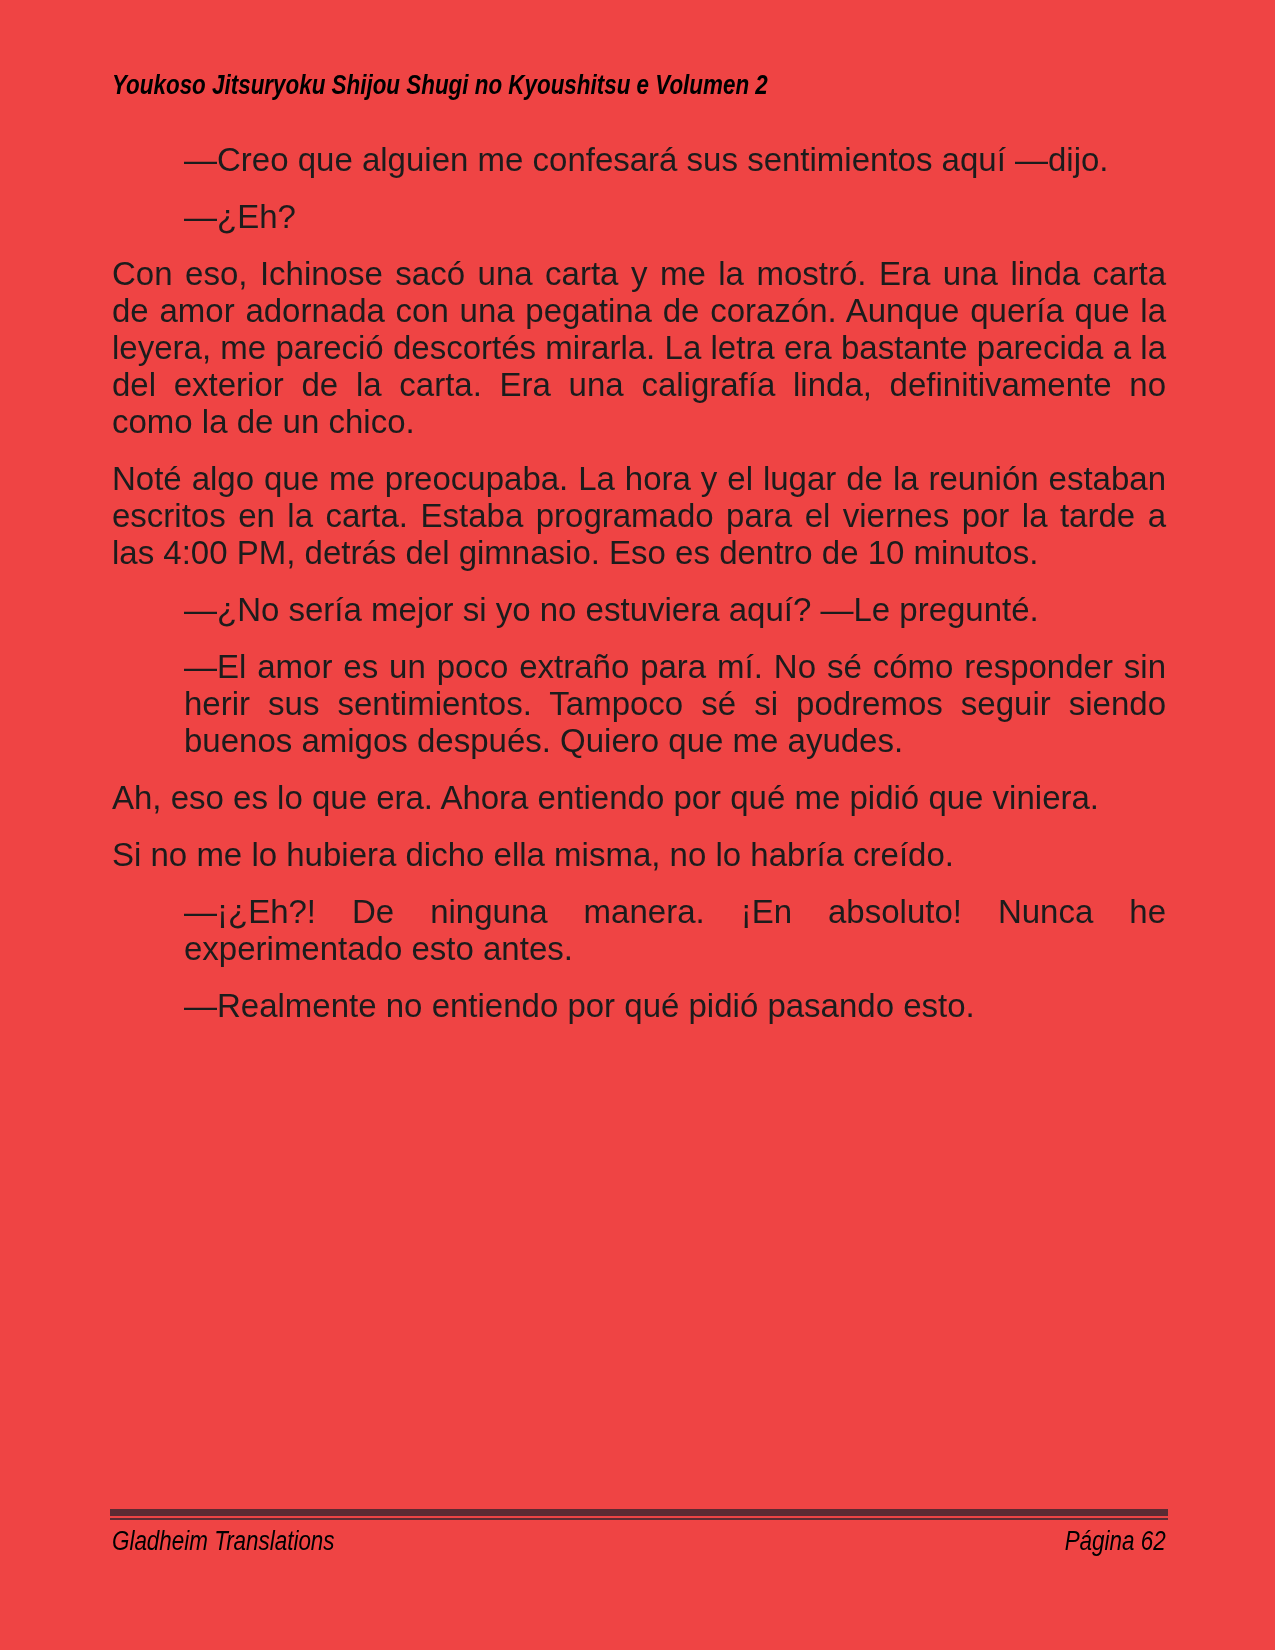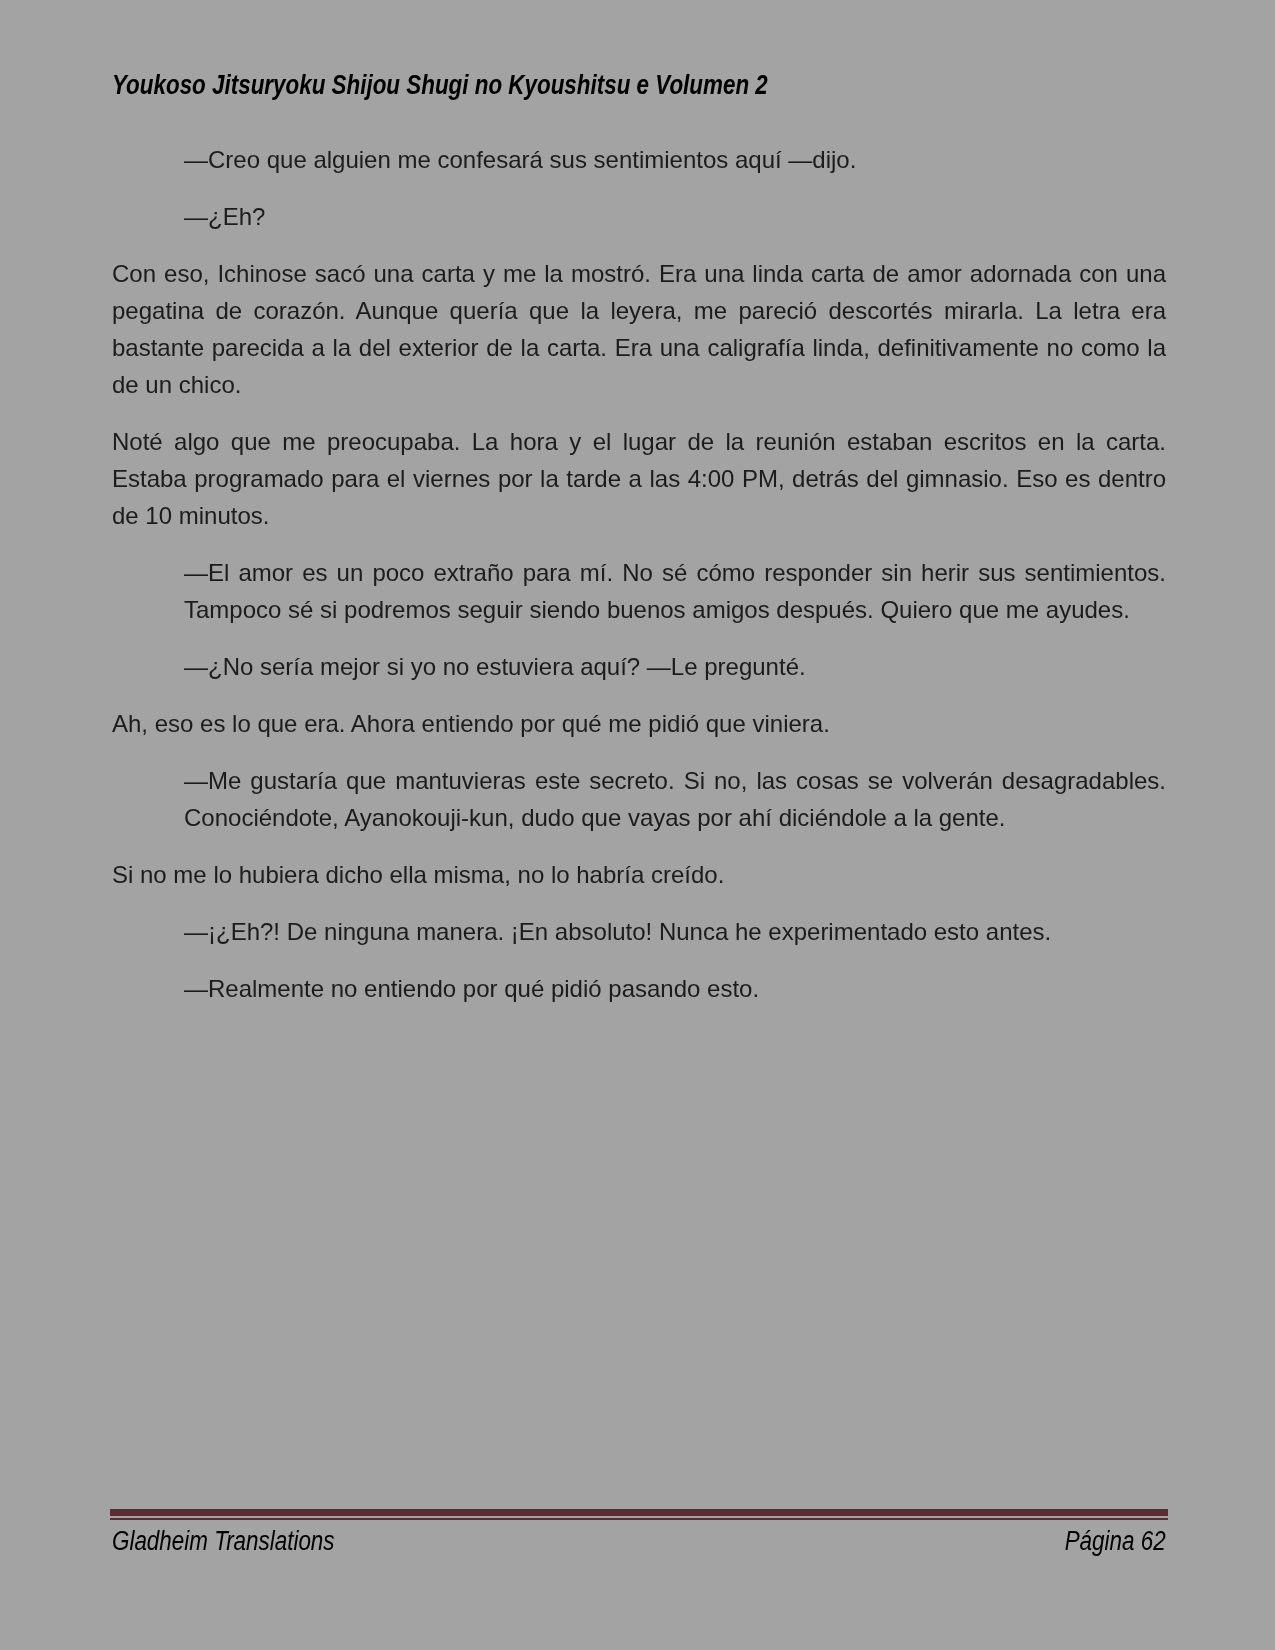--- a/index.html
+++ b/index.html
@@ -1,20 +1,20 @@
 <!DOCTYPE html>
 <html><head>
 <meta charset="utf-8">
 <style>
   html, body { margin: 0; padding: 0; background: #ffffff; }
   .page {
     position: relative;
     width: 1275px;
     height: 1650px;
-    background: #a3a3a3;
+    background: #ef4444;
     font-family: "Liberation Sans", sans-serif;
     color: #1c1c1c;
     overflow: hidden;
   }
   .header-title {
     position: absolute;
     top: 70px;
     left: 112px;
     font-weight: bold;
     font-style: italic;
@@ -24,21 +24,21 @@
     transform: scaleX(0.83);
     transform-origin: left center;
   }
   .content {
     position: absolute;
     top: 141px;
     left: 112px;
     width: 1054px;
   }
   .para {
-    font-size: 24px;
+    font-size: 33px;
     line-height: 37px;
     margin: 0 0 20px 0;
     text-align: justify;
   }
   .para.dialogue { margin-left: 72px; }
   .footer-rule {
     position: absolute;
     left: 110px;
     top: 1509px;
     width: 1058px;
@@ -66,24 +66,23 @@
 
 <div class="page">
 
   <div class="header-title">Youkoso Jitsuryoku Shijou Shugi no Kyoushitsu e Volumen 2</div>
 
   <div class="content">
     <p class="para dialogue">—Creo que alguien me confesará sus sentimientos aquí —dijo.</p>
     <p class="para dialogue">—¿Eh?</p>
     <p class="para">Con eso, Ichinose sacó una carta y me la mostró. Era una linda carta de amor adornada con una pegatina de corazón. Aunque quería que la leyera, me pareció descortés mirarla. La letra era bastante parecida a la del exterior de la carta. Era una caligrafía linda, definitivamente no como la de un chico.</p>
     <p class="para">Noté algo que me preocupaba. La hora y el lugar de la reunión estaban escritos en la carta. Estaba programado para el viernes por la tarde a las 4:00 PM, detrás del gimnasio. Eso es dentro de 10 minutos.</p>
+    <p class="para dialogue">—¿No sería mejor si yo no estuviera aquí? —Le pregunté.</p>
     <p class="para dialogue">—El amor es un poco extraño para mí. No sé cómo responder sin herir sus sentimientos. Tampoco sé si podremos seguir siendo buenos amigos después. Quiero que me ayudes.</p>
-    <p class="para dialogue">—¿No sería mejor si yo no estuviera aquí? —Le pregunté.</p>
     <p class="para">Ah, eso es lo que era. Ahora entiendo por qué me pidió que viniera.</p>
-    <p class="para dialogue">—Me gustaría que mantuvieras este secreto. Si no, las cosas se volverán desagradables. Conociéndote, Ayanokouji-kun, dudo que vayas por ahí diciéndole a la gente.</p>
     <p class="para">Si no me lo hubiera dicho ella misma, no lo habría creído.</p>
     <p class="para dialogue">—¡¿Eh?! De ninguna manera. ¡En absoluto! Nunca he experimentado esto antes.</p>
     <p class="para dialogue">—Realmente no entiendo por qué pidió pasando esto.</p>
   </div>
 
   <div class="footer-rule">
     <div class="rule-thick"></div>
     <div class="rule-thin"></div>
   </div>
 

